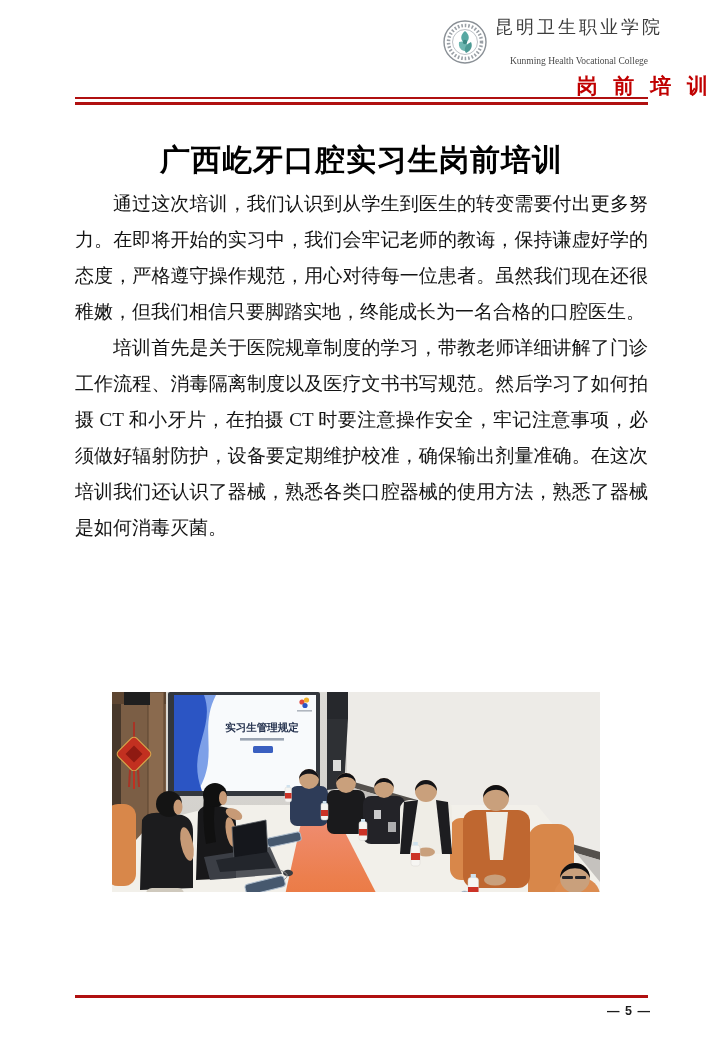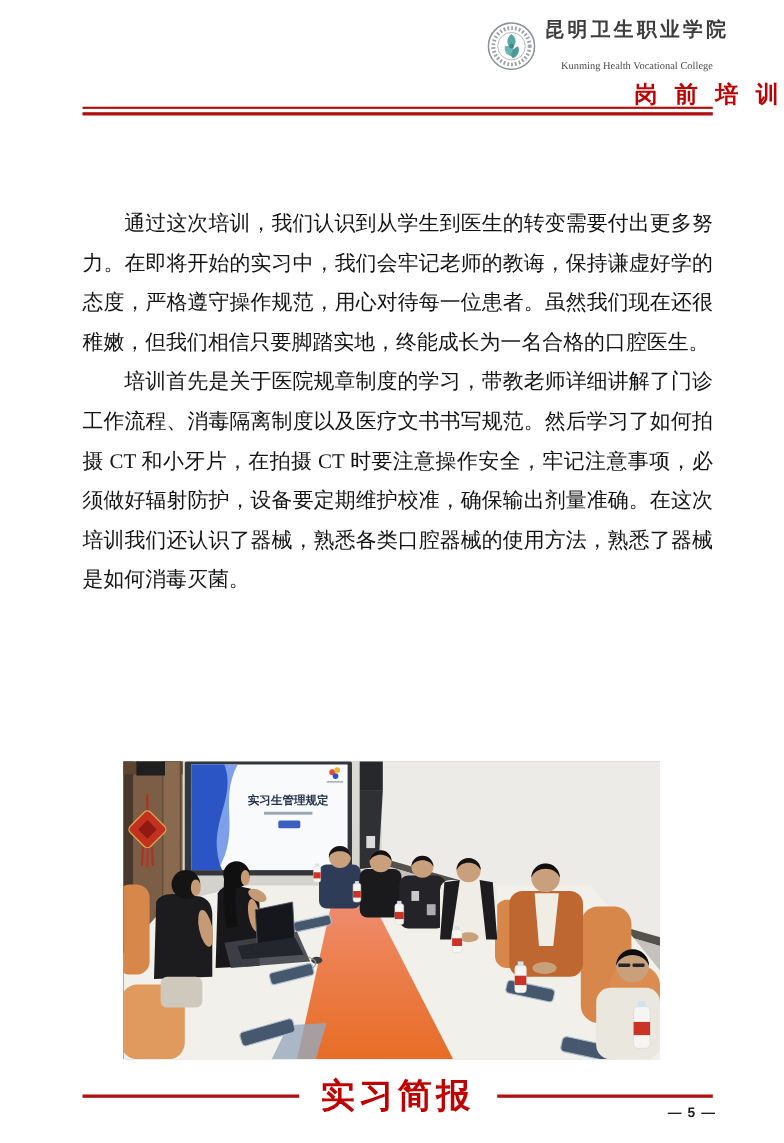--- a/index.html
+++ b/index.html
@@ -11,21 +11,21 @@
     font-family:"Liberation Serif","DejaVu Serif",serif;
   }
   
   .logo-block{
     position:absolute;top:18px;right:50px;
     display:flex;align-items:center;gap:8px;
   }
   .seal{width:44px;height:44px;flex:0 0 auto;}
   .logo-text{display:flex;flex-direction:column;align-items:center;line-height:1.05;}
   .logo-zh{
-    font-size:18px;font-weight:bold;color:#3d3d3d;
+    font-size:18px;font-weight:normal;color:#3d3d3d;
     letter-spacing:3px;white-space:nowrap;
     font-family:"Liberation Serif","DejaVu Serif",serif;
     text-align:center;
   }
   .logo-en{
     font-size:9.5px;color:#4a4a4a;white-space:nowrap;margin-top:20px;
     font-family:"Liberation Serif","DejaVu Serif",serif;
   }
   .banner-title{
     position:absolute;top:72px;left:0;width:100%;
@@ -44,21 +44,21 @@
     letter-spacing:1px;
   }
   .article-body{
     position:absolute;top:186px;left:75px;width:573px;
     font-size:19px;line-height:36px;color:#141414;
     text-align:justify;
   }
   .article-body p{margin:0;text-indent:2em;}
   
   .photo-frame{
-    position:absolute;top:692px;left:112px;width:488px;height:271px;
+    position:absolute;top:692px;left:112px;width:488px;height:200px;
     overflow:hidden;background:#cfcdc9;
   }
   .photo-frame svg{display:block;}
   
   .footer-band{
     position:absolute;top:975px;left:75px;width:573px;height:42px;
     display:flex;align-items:center;
   }
   .footer-line{flex:1;height:3px;background:#b01010;}
   .footer-title{
@@ -92,20 +92,21 @@
     <div class="logo-text">
       <div class="logo-zh">昆明卫生职业学院</div>
       <div class="logo-en">Kunming Health Vocational College</div>
     </div>
   </div>
 
   <div class="banner-title">岗 前 培 训</div>
   <div class="double-rule rule-thin"></div>
   <div class="double-rule rule-thick"></div>
 
+  <div class="article-title">广西屹牙口腔实习生岗前培训</div>
 
   <div class="article-body">
     <p>通过这次培训，我们认识到从学生到医生的转变需要付出更多努力。在即将开始的实习中，我们会牢记老师的教诲，保持谦虚好学的态度，严格遵守操作规范，用心对待每一位患者。虽然我们现在还很稚嫩，但我们相信只要脚踏实地，终能成长为一名合格的口腔医生。</p>
     <p>培训首先是关于医院规章制度的学习，带教老师详细讲解了门诊工作流程、消毒隔离制度以及医疗文书书写规范。然后学习了如何拍摄 CT 和小牙片，在拍摄 CT 时要注意操作安全，牢记注意事项，必须做好辐射防护，设备要定期维护校准，确保输出剂量准确。在这次培训我们还认识了器械，熟悉各类口腔器械的使用方法，熟悉了器械是如何消毒灭菌。</p>
   </div>
 
   <div class="photo-frame">
     <svg width="488" height="271" viewBox="0 0 488 271">
       <defs>
         <linearGradient id="stripeGrad" x1="0" y1="0" x2="0" y2="1">
@@ -284,18 +285,17 @@
             <rect x="0" y="5" width="15" height="38" rx="4" fill="#f6f5f2" stroke="#d8d6d2" stroke-width="0.6"></rect>
             <rect x="0" y="19" width="15" height="12" fill="#cc3327"></rect>
             <rect x="4" y="0" width="7" height="5.5" fill="#cfe2ee"></rect>
           </g>
       </g>
     </svg>
   </div>
 
   <div class="footer-band">
     <div class="footer-line"></div>
-    <div class="footer-title">实习简报</div>
     <div class="footer-line"></div>
   </div>
   <div class="page-number">— 5 —</div>
 
 </div>
 
 </body></html>

